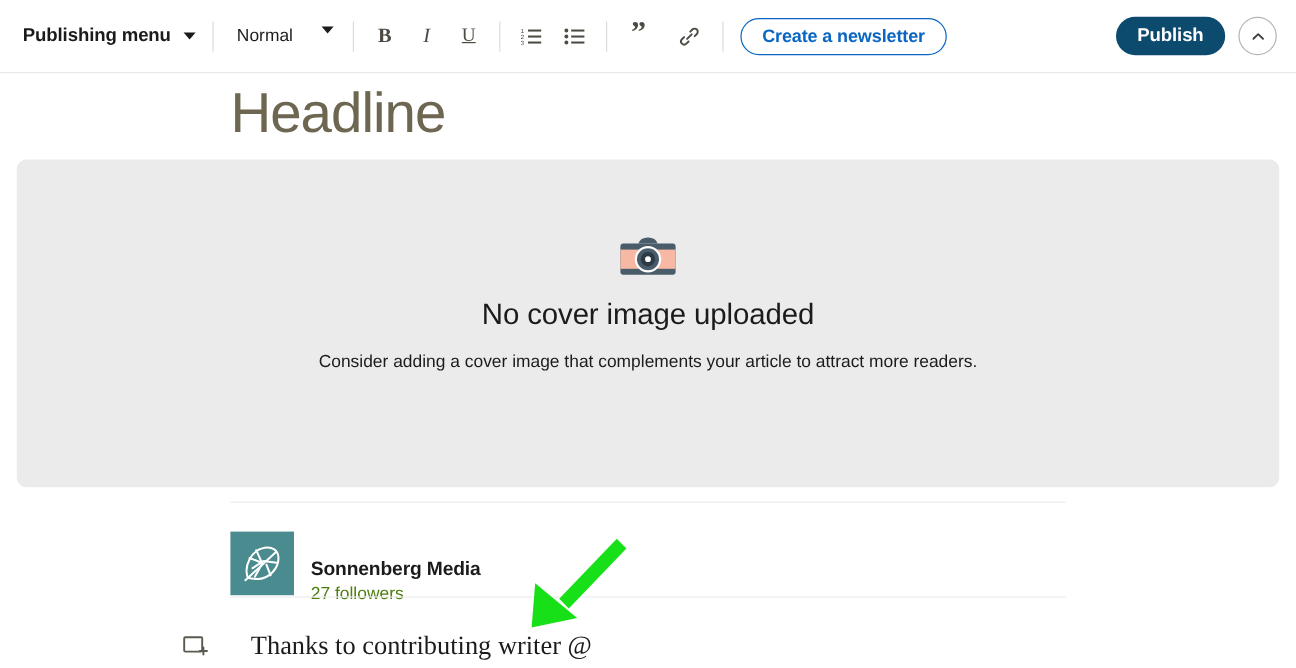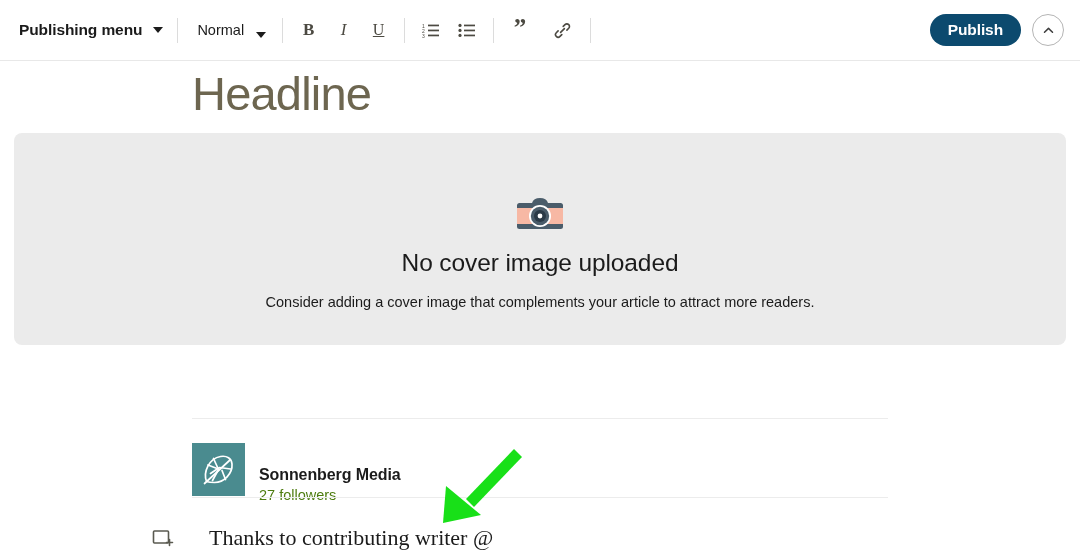--- a/index.html
+++ b/index.html
@@ -56,22 +56,22 @@
     border-top: 6.5px solid #1b1b1b;
   }
   .divider {
     width: 1px;
     height: 25px;
     background: #dcdcdc;
     flex: 0 0 auto;
   }
   .style-select {
     display: flex;
-    align-items: flex-end;
-    gap: 12px;
+    align-items: flex-start;
+    gap: 24px;
     padding: 0 16px 0 19px;
     cursor: pointer;
   }
   .style-select .label {
     font-size: 14.5px;
     color: #1b1b1b;
     white-space: nowrap;
   }
   .fmt-group {
     display: flex;
@@ -176,21 +176,21 @@
     letter-spacing: -0.8px;
     line-height: 1.2;
   }
 
   
   .cover-panel {
     position: absolute;
     left: 14px;
     top: 133px;
     width: 1052px;
-    height: 212px;
+    height: 273px;
     background: #ebebeb;
     border-radius: 8px;
     box-sizing: border-box;
     cursor: pointer;
   }
   .cover-inner {
     position: absolute;
     left: 0;
     top: 62px;
     width: 100%;
@@ -356,20 +356,21 @@
             <path d="M6.6 10.4 L10.4 6.6"></path>
             <path d="M9.2 4.4 L11.0 2.6 a2.6 2.6 0 0 1 3.7 3.7 L12.9 8.1"></path>
             <path d="M7.8 12.6 L6.0 14.4 a2.6 2.6 0 0 1 -3.7 -3.7 L4.1 8.9"></path>
           </g>
         </svg>
       </div>
     </div>
 
     <div class="divider"></div>
 
+    <button class="newsletter-btn">Create a newsletter</button>
 
     <div class="tb-spacer"></div>
 
     <button class="publish-btn">Publish</button>
 
     <div class="collapse-btn">
       <svg width="15" height="15" viewBox="0 0 15 15" aria-hidden="true">
         <path d="M3.5 9.3 L7.5 5.4 L11.5 9.3" stroke="#3d3d3d" stroke-width="1.5" fill="none" stroke-linecap="round" stroke-linejoin="round"></path>
       </svg>
     </div>

